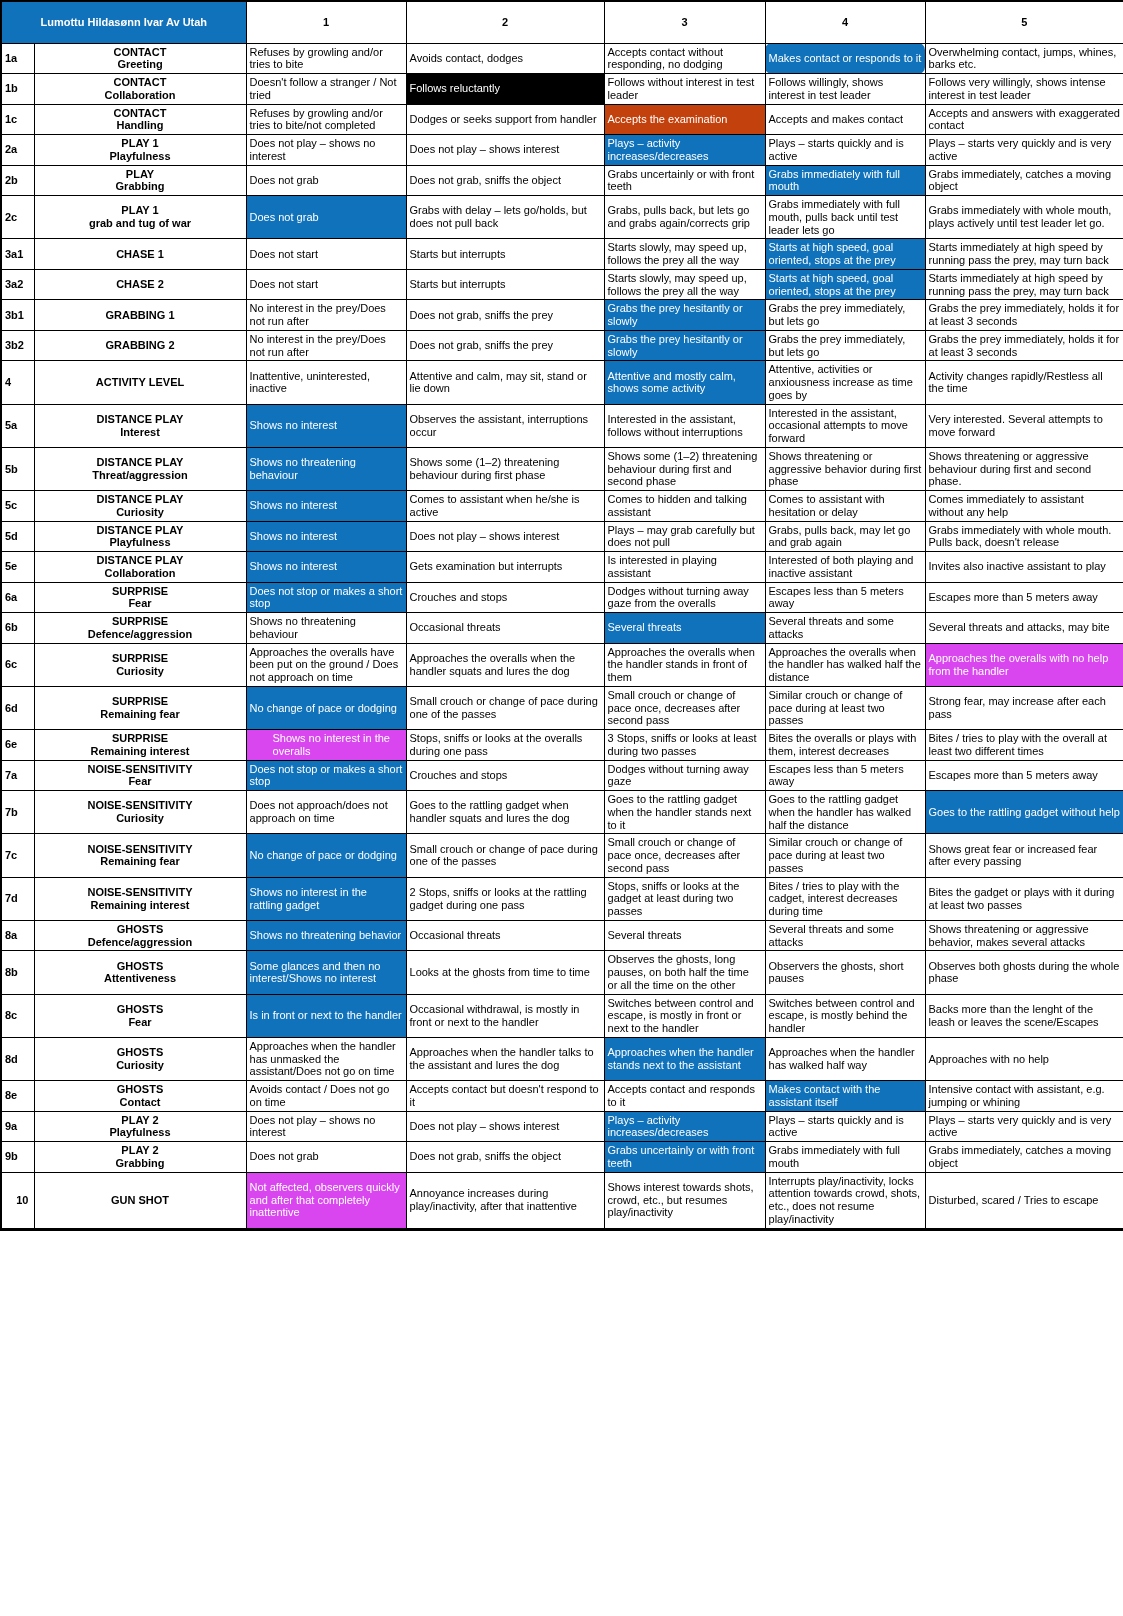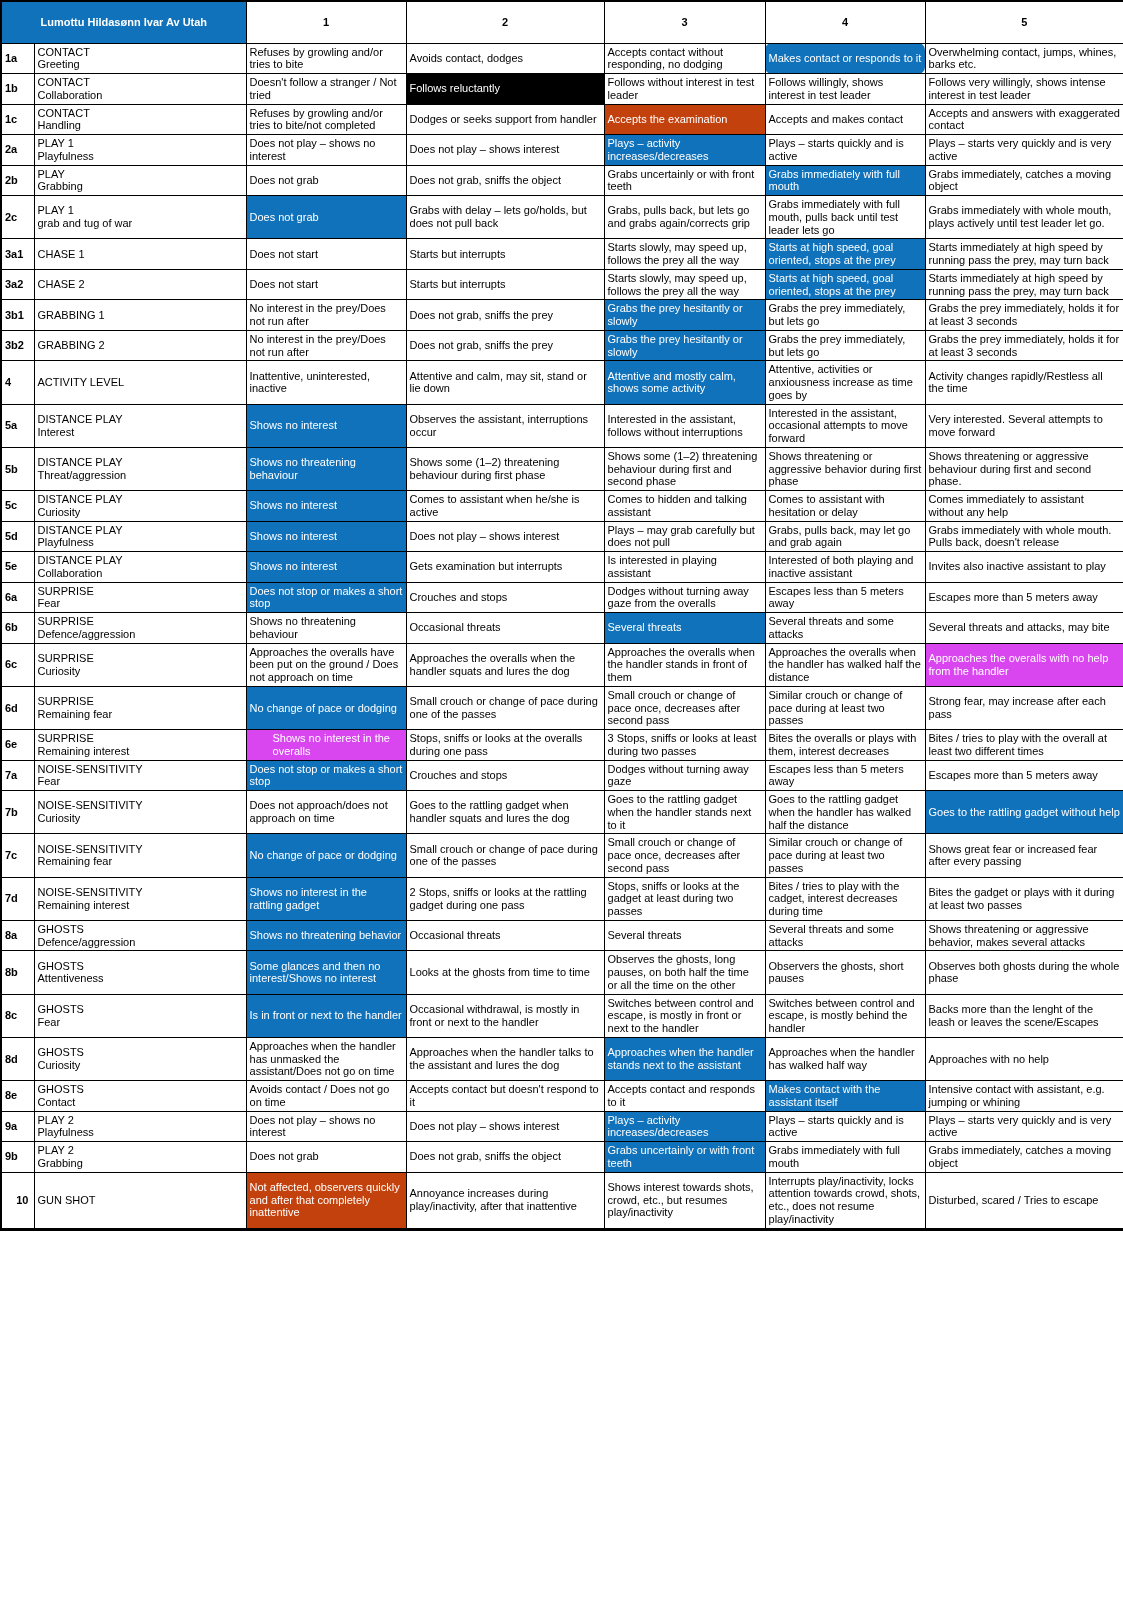--- a/index.html
+++ b/index.html
@@ -34,21 +34,21 @@
     font-size:13px;
     text-align:center;
   }
   td.code {
     font-weight:bold;
     text-align:left;
     padding-left:4px;
   }
   td.code.num { text-align:right; padding-right:5px; }
   td.cat { font-weight:bold; }
-  td.cat .cat-main, td.cat .cat-sub { font-weight:normal; }
+  td.cat .cat-main, td.cat .cat-sub { font-weight:bold;text-align:center; }
   td.desc { background:#fff; }
   td.desc.sel { color:#fff; }
 </style>
 </head>
 <body>
 
 <table class="mh">
   <colgroup>
     <col style="width:33px">
     <col style="width:212px">
@@ -448,20 +448,20 @@
         <td class="desc">Does not grab, sniffs the object</td>
         <td class="desc sel" style="background: rgb(16, 114, 186);">Grabs uncertainly or with front teeth</td>
         <td class="desc">Grabs immediately with full mouth</td>
         <td class="desc">Grabs immediately, catches a moving object</td>
       </tr>
       <tr>
         <td class="code num">10</td>
         <td class="cat">
           <div class="cat-main">GUN SHOT</div>
         </td>
-        <td class="desc sel" style="background: #c2410c;">Not affected, observers quickly and after that completely inattentive</td>
+        <td class="desc sel" style="background: #d946ef;">Not affected, observers quickly and after that completely inattentive</td>
         <td class="desc">Annoyance increases during play/inactivity, after that inattentive</td>
         <td class="desc">Shows interest towards shots, crowd, etc., but resumes play/inactivity</td>
         <td class="desc">Interrupts play/inactivity, locks attention towards crowd, shots, etc., does not resume play/inactivity</td>
         <td class="desc">Disturbed, scared / Tries to escape</td>
       </tr>
     </tbody>
 </table>
 
 </body></html>

